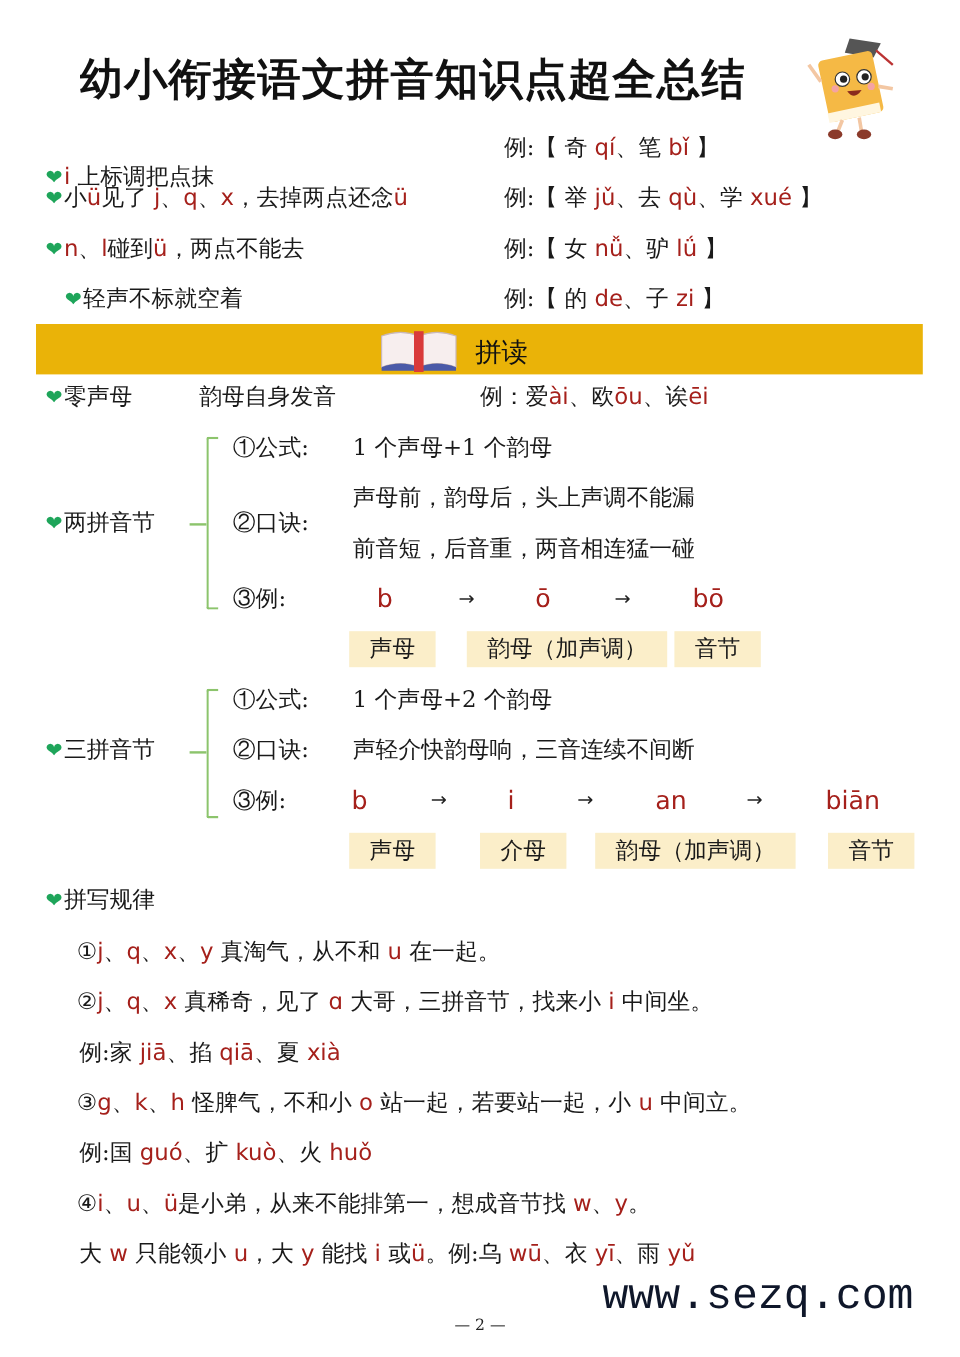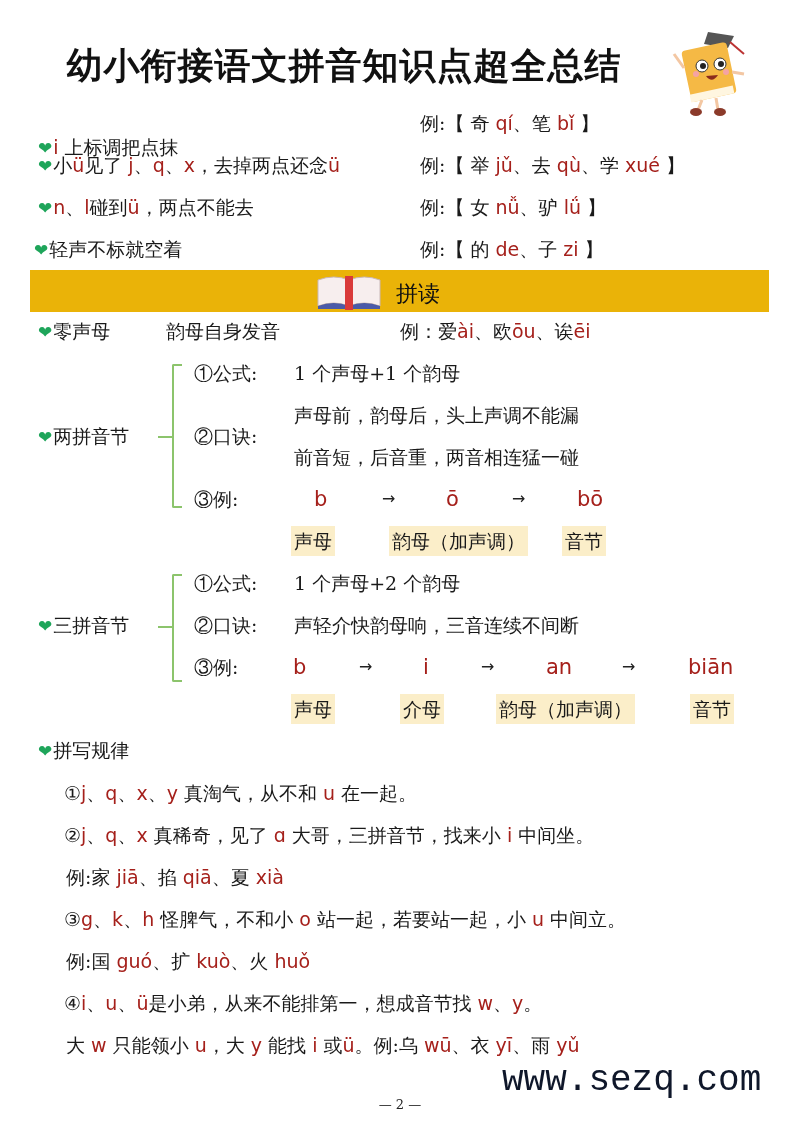--- a/index.html
+++ b/index.html
@@ -10,21 +10,21 @@
            letter-spacing: 1px; font-family: "DejaVu Sans", "Liberation Sans", sans-serif; color: #111; }
   .mascot { left: 668px; top: 28px; width: 90px; height: 90px; }
   .line { font-size: 19px; white-space: nowrap; line-height: 26px; }
   .py { color: #a5201b; font-family: "DejaVu Sans", "Liberation Sans", sans-serif; }
   .heart { color: #1ea55a; font-size: 17px; margin-right: 1px; }
   .banner { left: 30px; top: 270px; width: 739px; height: 42px; background: #eab308; }
   .banner-inner { position: absolute; left: 284px; top: 4px; display: flex; align-items: center; gap: 12px; }
   .banner-label { font-size: 22px; font-family: "DejaVu Sans", "Liberation Sans", sans-serif; color: #111; }
   .brace { border: 2px solid #8cc46c; border-right: none; width: 8px; border-radius: 2px 0 0 2px; }
   .brace-tick { height: 2px; width: 14px; background: #8cc46c; }
-  .tag { background: #fbeec9; padding: 1px 3px; font-size: 19px; line-height: 28px; white-space: nowrap; }
+  .tag { background: #fbeec9; padding: 1px 17px; font-size: 19px; line-height: 28px; white-space: nowrap; }
   .arrow { font-size: 16px; color: #222; font-family: "DejaVu Sans", sans-serif; }
   .ex-py { font-size: 21px; }
   .watermark { left: 502px; top: 1060px; font-size: 36px; color: #0f172a;
                font-family: Liberation Mono, monospace; letter-spacing: 0px; }
   .pagenum { left: 0; width: 800px; top: 1097px; text-align: center; font-size: 13px; color: #222; }
 </style>
 </head>
 <body>
 
 <div class="abs title">幼小衔接语文拼音知识点超全总结</div>
@@ -50,21 +50,21 @@
   </svg>
 </div>
 
 <div id="rules">
     <div class="abs line" style="left: 38px; top: 110px; margin-top: 24px;"><span class="heart">❤</span><span class="py">i</span><span> 上标调把点抹</span></div>
     <div class="abs line" style="left: 420px; top: 110px;"><span>例:【 奇 </span><span class="py">qí</span><span>、笔 </span><span class="py">bǐ</span><span> 】</span></div>
     <div class="abs line" style="left: 38px; top: 152px;"><span class="heart">❤</span><span>小</span><span class="py">ü</span><span>见了 </span><span class="py">j</span><span>、</span><span class="py">q</span><span>、</span><span class="py">x</span><span>，去掉两点还念</span><span class="py">ü</span></div>
     <div class="abs line" style="left: 420px; top: 152px;"><span>例:【 举 </span><span class="py">jǔ</span><span>、去 </span><span class="py">qù</span><span>、学 </span><span class="py">xué</span><span> 】</span></div>
     <div class="abs line" style="left: 38px; top: 194px;"><span class="heart">❤</span><span class="py">n</span><span>、</span><span class="py">l</span><span>碰到</span><span class="py">ü</span><span>，两点不能去</span></div>
     <div class="abs line" style="left: 420px; top: 194px;"><span>例:【 女 </span><span class="py">nǚ</span><span>、驴 </span><span class="py">lǘ</span><span> 】</span></div>
-    <div class="abs line" style="left: 34px; top: 236px;"><span class="heart">❤</span><span>轻声不标就空着</span></div>
+    <div class="abs line" style="left: 54px; top: 236px;"><span class="heart">❤</span><span>轻声不标就空着</span></div>
     <div class="abs line" style="left: 420px; top: 236px;"><span>例:【 的 </span><span class="py">de</span><span>、子 </span><span class="py">zi</span><span> 】</span></div>
   </div>
 
 <div class="abs banner">
   <div class="banner-inner">
     <span>
       <svg width="70" height="36" viewBox="0 0 70 36">
         <path d="M4 6 Q20 0 35 6 L35 32 Q20 26 4 32 Z" fill="#f7eeee" stroke="#c9b8b8"></path>
         <path d="M35 6 Q50 0 66 6 L66 32 Q50 26 35 32 Z" fill="#f7eeee" stroke="#c9b8b8"></path>
         <path d="M4 32 Q20 26 35 32 Q50 26 66 32 L66 35 L4 35 Z" fill="#4b5aa8"></path>

